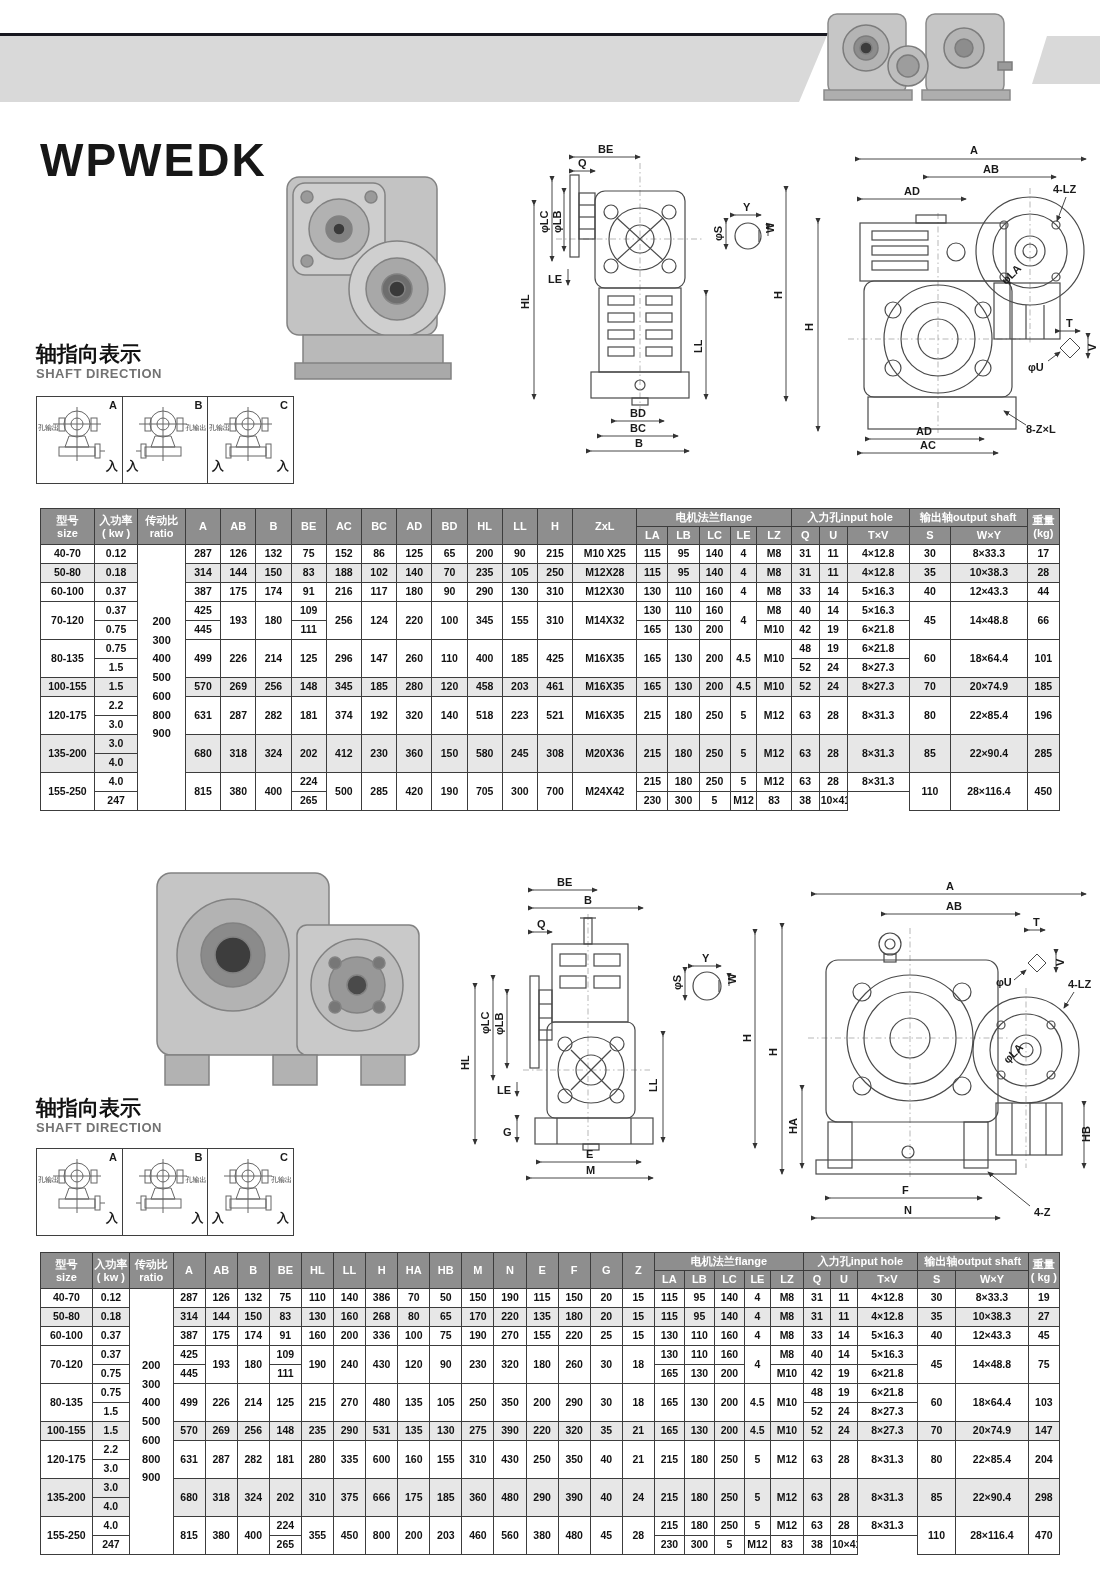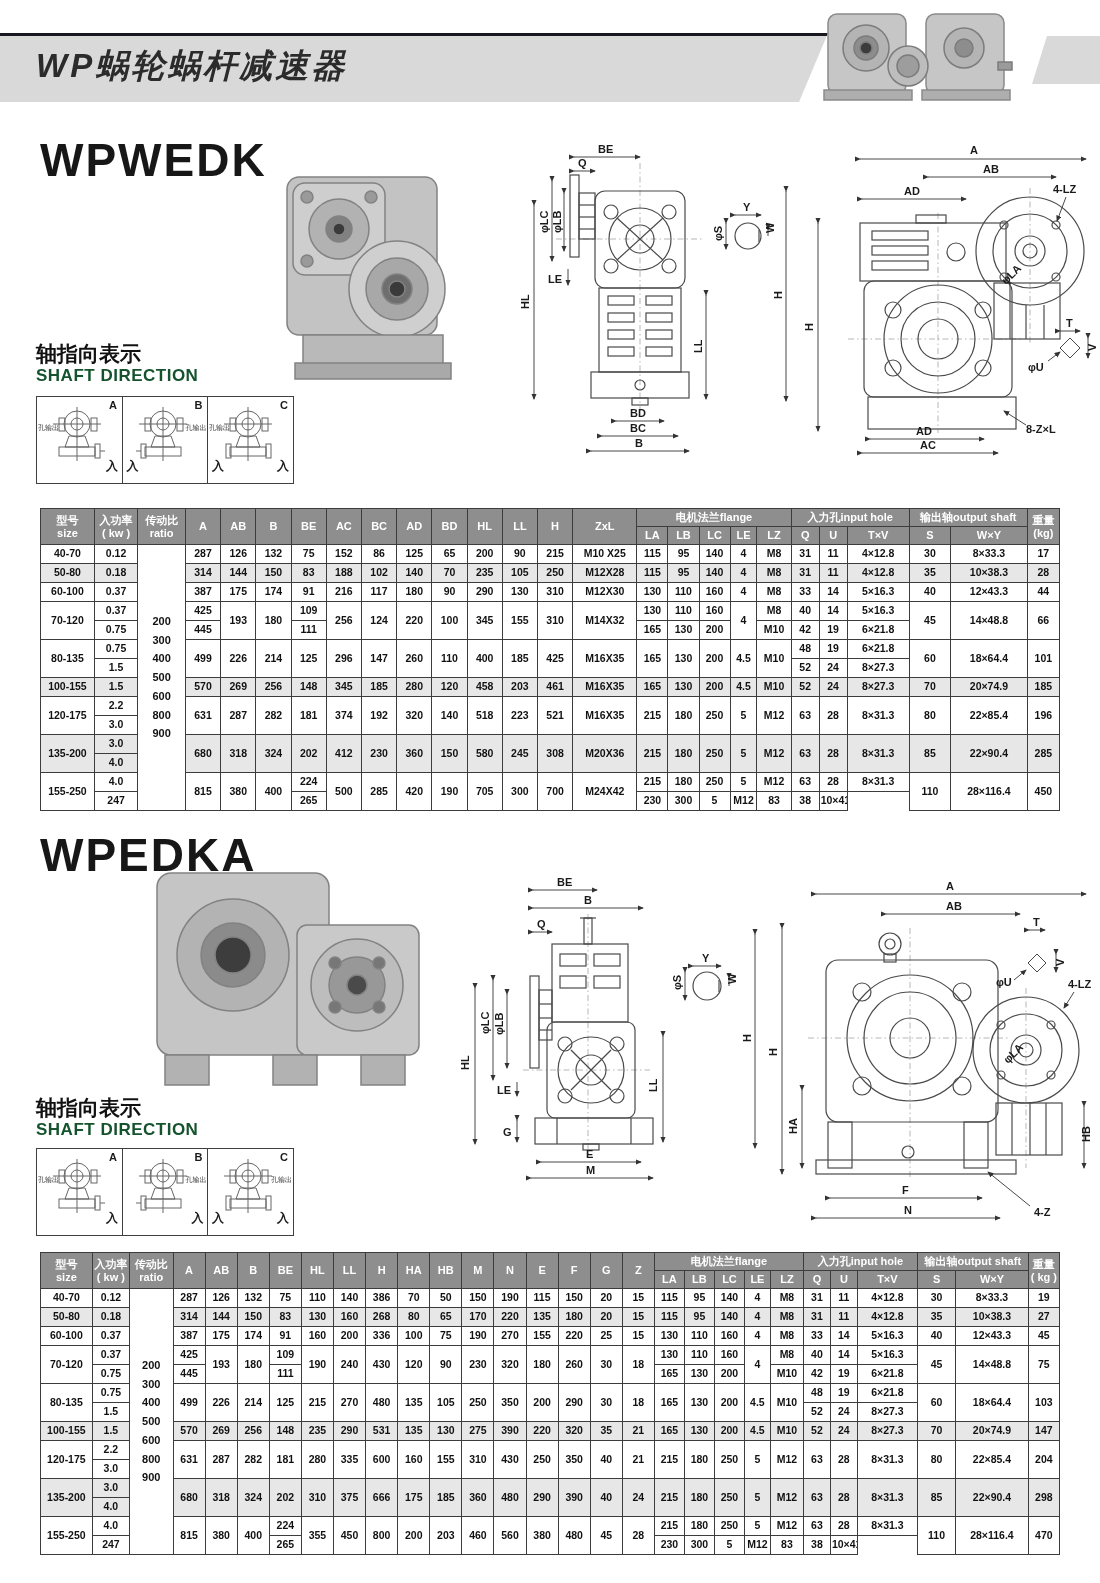--- a/index.html
+++ b/index.html
@@ -9,21 +9,21 @@
   .banner-band{position:absolute;left:0;top:33px;width:828px;height:66px;background:#d9d9d9;
      border-top:3px solid #17171f;clip-path:polygon(0 0,100% 0,96.5% 100%,0 100%);}
   .banner-band-right{position:absolute;left:1032px;top:36px;width:68px;height:48px;background:#d9d9d9;
      clip-path:polygon(22% 0,100% 0,100% 100%,0 100%);}
   .banner-title{position:absolute;left:36px;top:44px;font-size:33px;font-weight:bold;font-style:italic;
      letter-spacing:3px;color:#2b2b2b;}
   .header-photo{position:absolute;left:822px;top:4px;width:192px;height:102px;}
   
   .sec-title{position:absolute;font-size:46px;font-weight:bold;letter-spacing:2px;color:#171717;text-align:center;}
   .shaft-zh{position:absolute;font-size:21px;font-weight:bold;color:#111;}
-  .shaft-en{position:absolute;font-size:17px;font-weight:bold;color:#14532d;letter-spacing:0.5px;}
+  .shaft-en{position:absolute;font-size:13px;font-weight:bold;color:#737373;letter-spacing:0.5px;}
   
   .shaft-row{position:absolute;display:flex;}
   .shaft-box{width:85px;height:86px;border:1.5px solid #3f3f3f;position:relative;background:#fff;margin-right:-1.5px;}
   .shaft-letter{position:absolute;top:2px;right:5px;font-size:11px;font-weight:bold;}
   .shaft-hole{position:absolute;font-size:7px;color:#333;top:26px;}
   .hole-left{left:1px;} .hole-right{right:1px;}
   .shaft-in{position:absolute;bottom:8px;font-size:12px;font-weight:bold;}
   .in-right{right:4px;} .in-left{left:4px;}
   .shaft-mini{position:absolute;left:10px;top:6px;}
   
@@ -42,21 +42,20 @@
   .drawing text{font-family:"Liberation Sans",sans-serif;font-size:11px;font-weight:bold;fill:#1a1a1a;}
   .photo{position:absolute;}
 </style>
 </head>
 <body>
 
 <div id="page">
 
   <div class="banner-band"></div>
   <div class="banner-band-right"></div>
-  <div class="banner-title">WP蜗轮蜗杆减速器</div>
   <svg class="header-photo" viewBox="0 0 192 102">
     <g fill="#c6c6c6" stroke="#8a8a8a" stroke-width="1.5">
       <rect x="6" y="10" width="78" height="80" rx="9"></rect>
       <rect x="104" y="10" width="78" height="80" rx="9"></rect>
       <rect x="2" y="86" width="88" height="10" fill="#aeaeae"></rect>
       <rect x="100" y="86" width="88" height="10" fill="#aeaeae"></rect>
     </g>
     <g stroke="#7c7c7c" stroke-width="1.5">
       <circle cx="44" cy="44" r="23" fill="#b4b4b4"></circle>
       <circle cx="44" cy="44" r="12" fill="#8d8d8d"></circle>
@@ -648,21 +647,20 @@
           <td>300</td>
           <td>5</td>
           <td>M12</td>
           <td>83</td>
           <td>38</td>
           <td>10×41.3</td>
         </tr>
       </tbody>
     </table>
 
-  <div class="sec-title" style="left:40px;top:828px;">WPEDKA</div>
 
   <svg class="photo" style="left:125px;top:863px;" width="320" height="235" viewBox="0 0 320 235">
     <g stroke="#828282" stroke-width="1.5">
       <rect x="32" y="10" width="172" height="182" rx="14" fill="#c5c5c5"></rect>
       <circle cx="108" cy="92" r="56" fill="#b3b3b3"></circle>
       <circle cx="108" cy="92" r="32" fill="#8b8b8b"></circle>
       <circle cx="108" cy="92" r="18" fill="#3d3d3d"></circle>
       <rect x="172" y="62" width="122" height="130" rx="10" fill="#c9c9c9"></rect>
       <circle cx="232" cy="122" r="46" fill="#bdbdbd"></circle>
       <circle cx="232" cy="122" r="28" fill="#989898"></circle>

